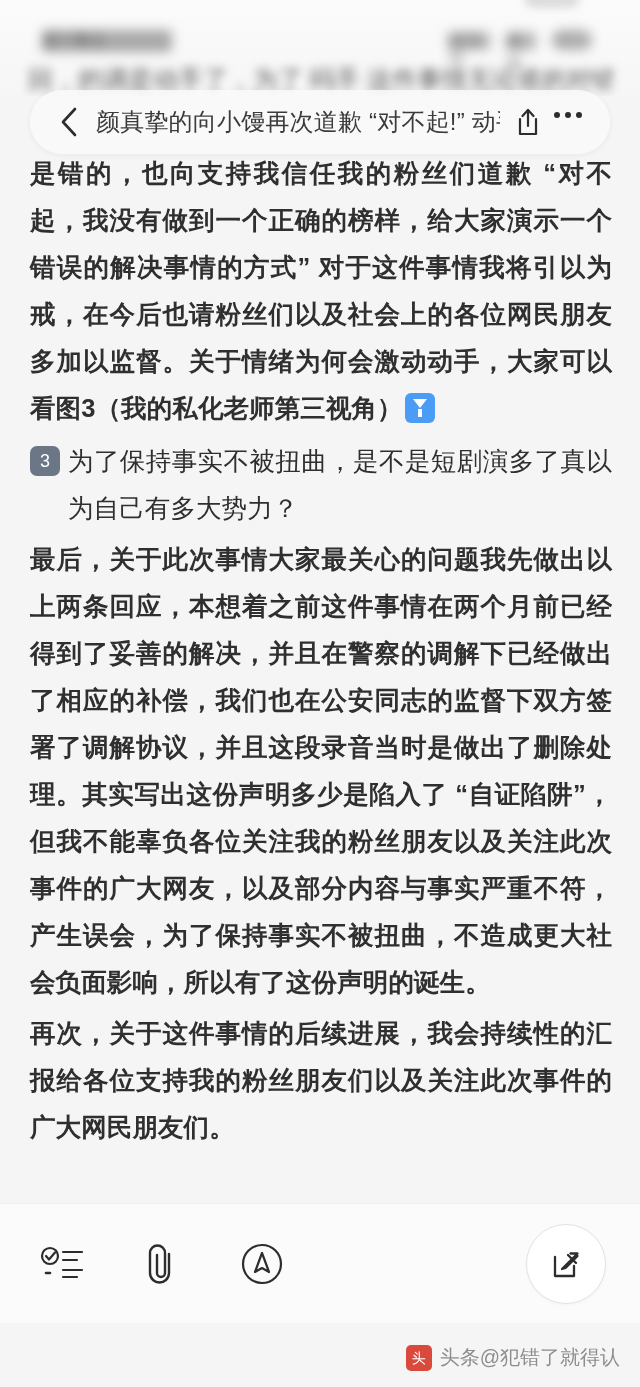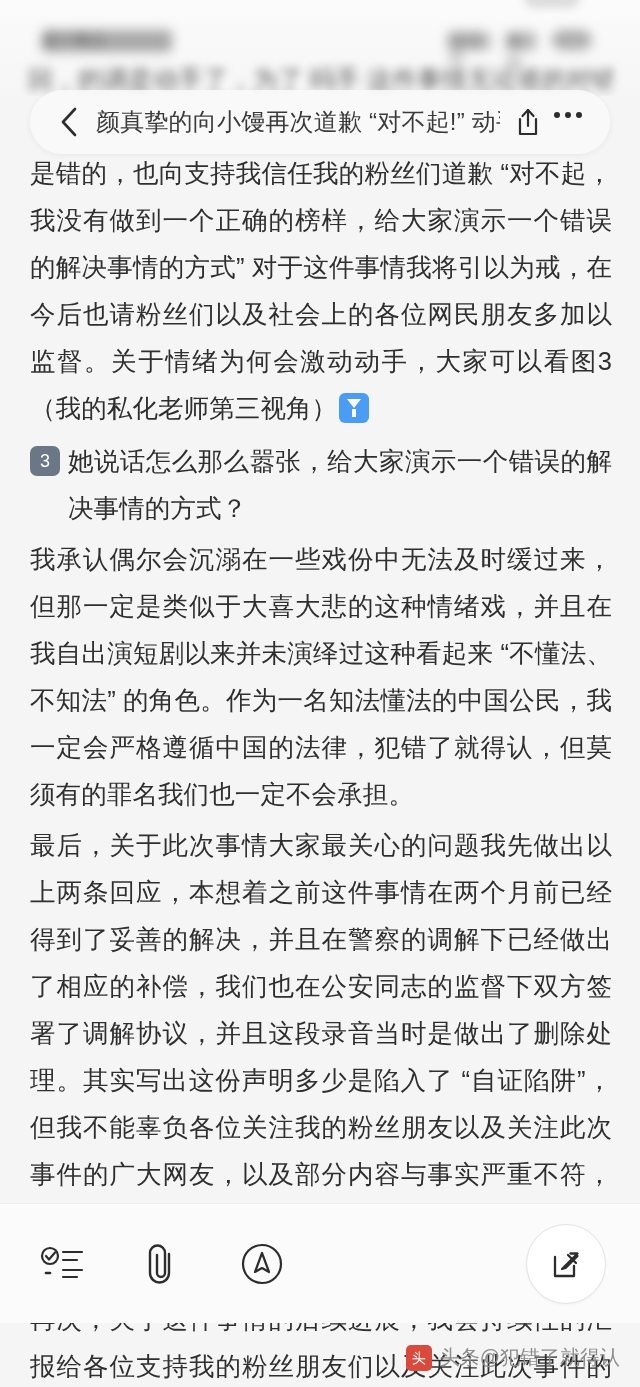--- a/index.html
+++ b/index.html
@@ -159,20 +159,21 @@
     box-sizing: border-box;
     color: #2f2f2f;
     font-size: 25.5px;
     line-height: 47px;
     letter-spacing: .1px;
   }
   .para {
     margin: 0 0 4px 0;
     text-align: justify;
     text-justify: inter-ideograph;
+    font-weight: bold;
   }
   .arrow-badge {
     display: inline-block;
     width: 30px;
     height: 30px;
     border-radius: 6px;
     background: #4b9cf5;
     color: #fff;
     position: relative;
     vertical-align: -6px;
@@ -321,24 +322,23 @@
         <circle cx="26" cy="4" r="3" fill="#2d2d2d"></circle>
       </svg>
     </div>
   </div>
 
   <div class="article">
     <p class="para"><span>是错的，也向支持我信任我的粉丝们道歉 “对不起，我没有做到一个正确的榜样，给大家演示一个错误的解决事情的方式” 对于这件事情我将引以为戒，在今后也请粉丝们以及社会上的各位网民朋友多加以监督。关于情绪为何会激动动手，大家可以看图3（我的私化老师第三视角）</span><span class="arrow-badge"></span></p>
 
     <div class="q-row">
       <div class="q-num">3</div>
-      <div class="q-text">她说话怎么那么嚣张，给大家演示一个错误的解决事情的方式？</div>
-    </div>
-
-    <p class="para">我承认偶尔会沉溺在一些戏份中无法及时缓过来，但那一定是类似于大喜大悲的这种情绪戏，并且在我自出演短剧以来并未演绎过这种看起来 “不懂法、不知法” 的角色。作为一名知法懂法的中国公民，我一定会严格遵循中国的法律，犯错了就得认，但莫须有的罪名我们也一定不会承担。</p>
+      <div class="q-text">为了保持事实不被扭曲，是不是短剧演多了真以为自己有多大势力？</div>
+    </div>
+
     <p class="para">最后，关于此次事情大家最关心的问题我先做出以上两条回应，本想着之前这件事情在两个月前已经得到了妥善的解决，并且在警察的调解下已经做出了相应的补偿，我们也在公安同志的监督下双方签署了调解协议，并且这段录音当时是做出了删除处理。其实写出这份声明多少是陷入了 “自证陷阱”，但我不能辜负各位关注我的粉丝朋友以及关注此次事件的广大网友，以及部分内容与事实严重不符，产生误会，为了保持事实不被扭曲，不造成更大社会负面影响，所以有了这份声明的诞生。</p>
     <p class="para">再次，关于这件事情的后续进展，我会持续性的汇报给各位支持我的粉丝朋友们以及关注此次事件的广大网民朋友们。</p>
 
   </div>
 
   <div class="toolbar">
     <div class="tool-left">
       <div class="tool-btn">
         <svg width="46" height="40" viewBox="0 0 46 40" aria-hidden="true">
           <circle cx="11" cy="12" r="8" fill="none" stroke="#2d2d2d" stroke-width="2.2"></circle>

